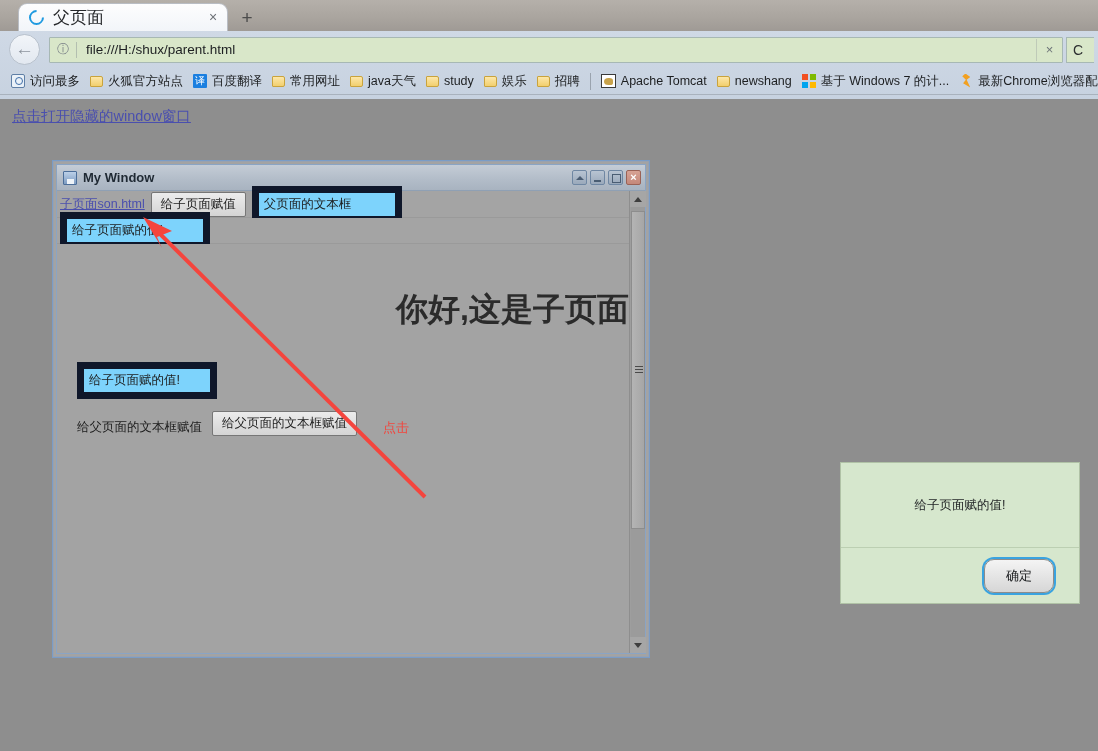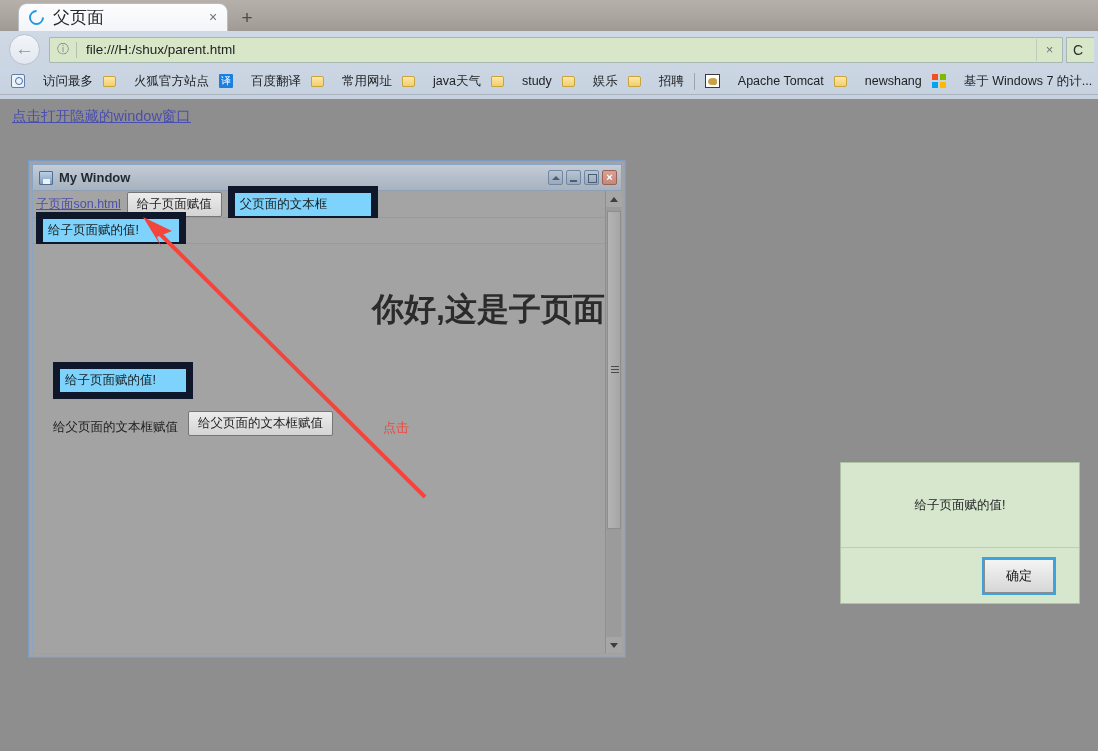--- a/index.html
+++ b/index.html
@@ -83,21 +83,21 @@
   
   .bookmarks-bar {
     position: absolute; left: 0; top: 68px; width: 1098px; height: 27px;
     display: flex; align-items: center; padding-left: 6px;
     border-bottom: 1px solid #a9b2bd;
   }
   .bm {
     display: flex; align-items: center; height: 22px; padding: 0 5px;
     font-size: 12.5px; color: #1c1e20; white-space: nowrap; flex: 0 0 auto;
   }
-  .bm-label { margin-left: 18px; }
+  .bm-label { margin-left: 5px; }
   .bm-sep { width: 1px; height: 17px; background: #9aa3ae; margin: 0 5px; flex: 0 0 auto; }
   .ico-folder {
     width: 13px; height: 11px; background: linear-gradient(to bottom,#fde7a8,#f2cf6e);
     border: 1px solid #c9a33c; border-radius: 1px 2px 2px 1px; flex: 0 0 auto;
   }
   .ico-mostvisited {
     width: 14px; height: 14px; border: 1px solid #5f7fa6; border-radius: 2px;
     background: #eaf1f8; position: relative; flex: 0 0 auto;
   }
   .ico-mostvisited::after {
@@ -139,21 +139,21 @@
     background: #8e8e8e;
   }
   .parent-link {
     position: absolute; left: 12px; top: 8px;
     font-size: 14.5px; color: #4a4fae; text-decoration: underline;
     white-space: nowrap;
   }
 
   
   .my-window {
-    position: absolute; left: 28px; top: 61px; width: 598px; height: 498px;
+    position: absolute; left: 52px; top: 61px; width: 598px; height: 498px;
     border: 1px solid #7a9cc6; background: #a3a3a3;
     box-shadow: 0 0 0 1px rgba(140,160,190,0.45) inset;
     padding: 3px;
   }
   .win-inner {
     width: 100%; height: 100%; border: 1px solid #8aa4c4; background: #a0a0a0;
     display: flex; flex-direction: column;
   }
   .win-titlebar {
     height: 26px; flex: 0 0 auto;
@@ -275,21 +275,21 @@
   }
   .alert-msg { font-size: 12.5px; color: #1d1f21; }
   .alert-btn-area {
     height: 56px; display: flex; align-items: center; justify-content: flex-end;
     padding-right: 25px;
   }
   .alert-ok {
     font-family: Liberation Serif, serif;
     font-size: 13px; color: #16181a; padding: 7px 21px;
     background: linear-gradient(to bottom,#f4f4f4,#d6d6d6);
-    border: 1px solid #8c8c8c; border-radius: 0;
+    border: 1px solid #8c8c8c; border-radius: 10px;
     box-shadow: 0 0 0 2px #3aa3e0;
   }
 
   
   .annot-svg { position: absolute; left: 0; top: 0; width: 1098px; height: 751px; pointer-events: none; }
   .annot-label {
     position: absolute; left: 383px; top: 419px;
     font-size: 13px; color: #f2453d; white-space: nowrap;
   }
 </style>

